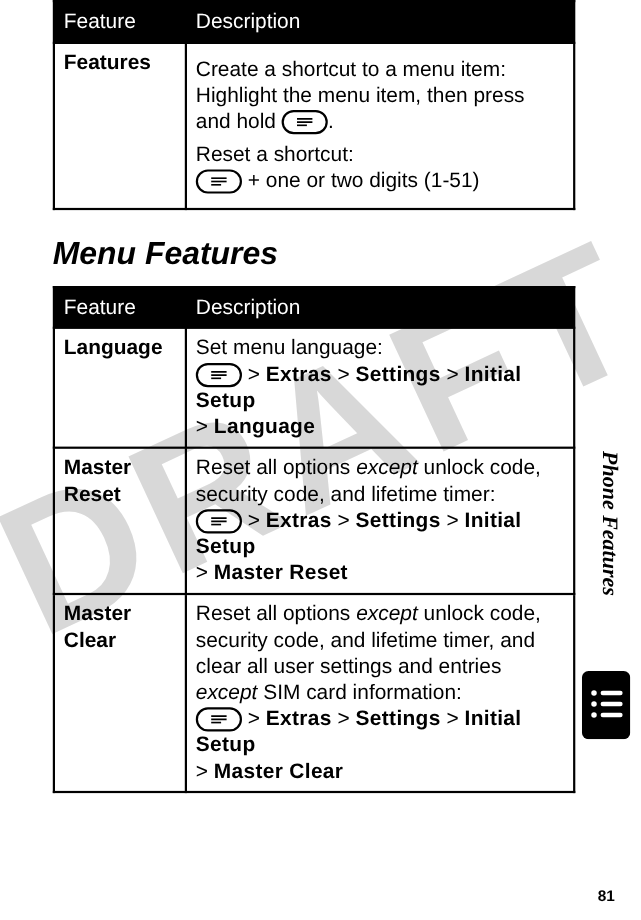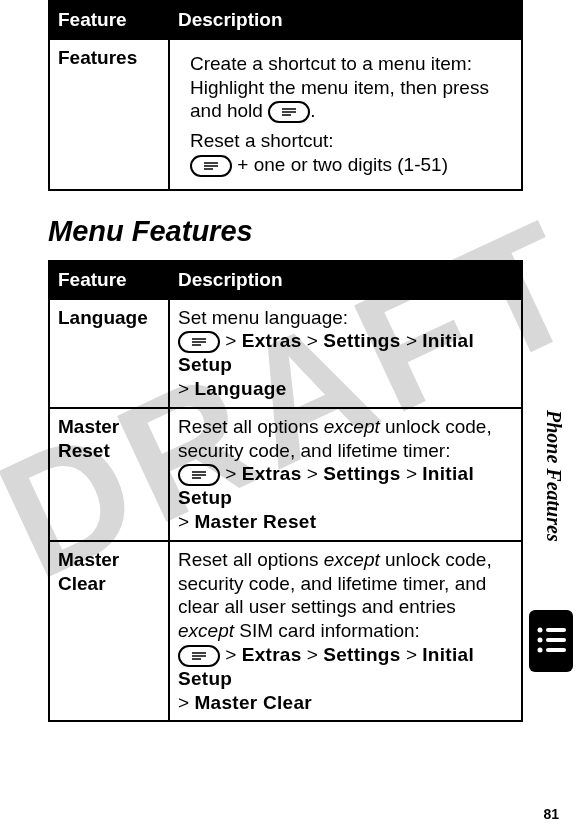--- a/index.html
+++ b/index.html
@@ -46,21 +46,21 @@
     border: 2px solid #000;
     padding: 6px 8px;
     text-align: left;
     vertical-align: top;
     font-size: 19px;
     line-height: 1.25;
   }
   table.feat th {
     background: #000;
     color: #fff;
-    font-weight: bold;
+    font-weight: normal;
     border-color: #000;
   }
   .feat-name { font-weight: bold; }
   .menukey {
     display: inline-block;
     border: 2px solid #000;
     border-radius: 12px;
     min-width: 34px;
     height: 18px;
     line-height: 14px;
@@ -72,21 +72,21 @@
   }
   .menukey svg { vertical-align: middle; }
   .boldmenu { font-weight: 900; letter-spacing: 0.3px; }
   .italic { font-style: italic; }
   .section-heading {
     font-size: 29px;
     font-style: italic;
     font-weight: bold;
     margin: 24px 0 12px 0;
   }
-  .cell-p { margin: 6px 12px; }
+  .cell-p { margin: 6px 0; }
 
   
   .side-tab-label {
     position: absolute;
     right: 18px;
     top: 410px;
     writing-mode: vertical-rl;
     font-family: "Times New Roman", Times, serif;
     font-style: italic;
     font-weight: bold;

